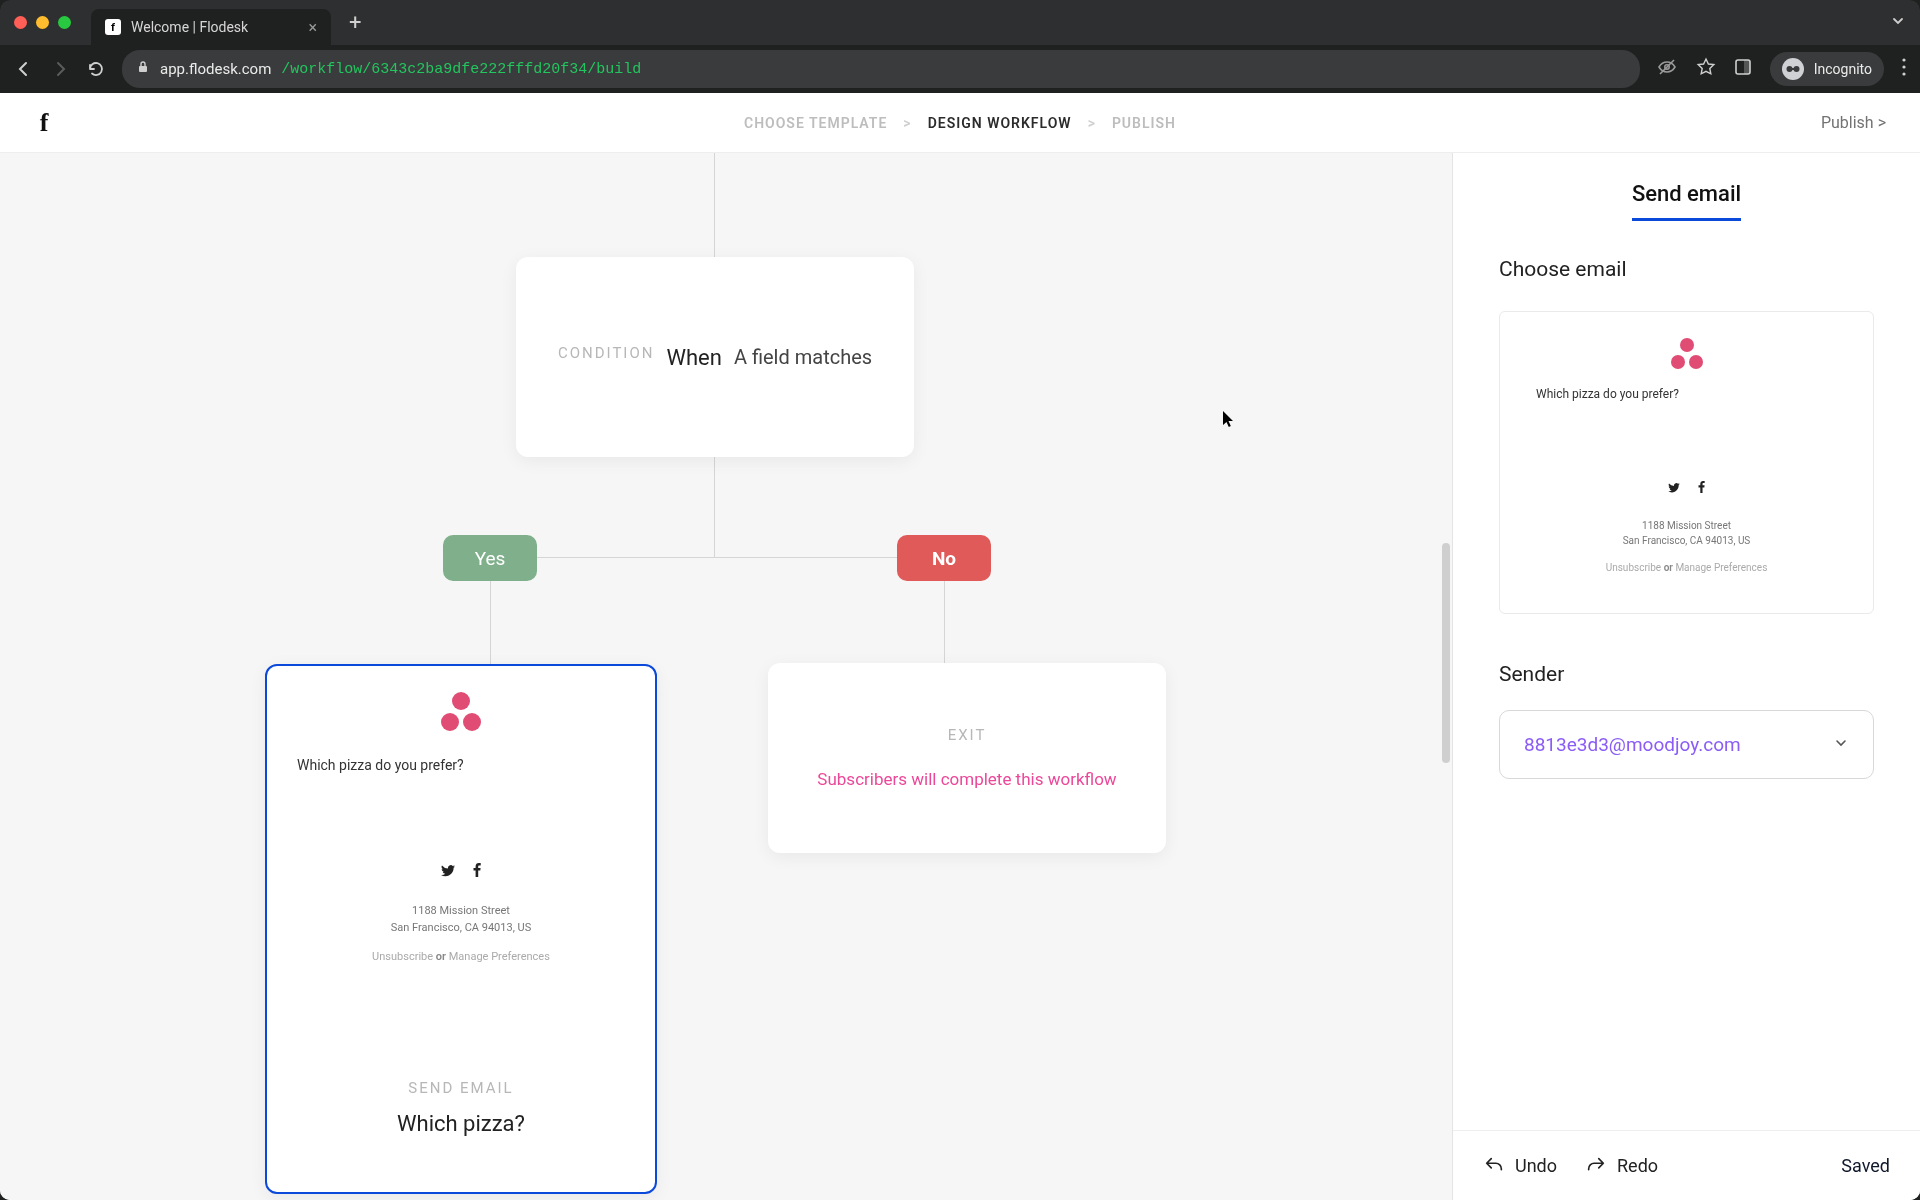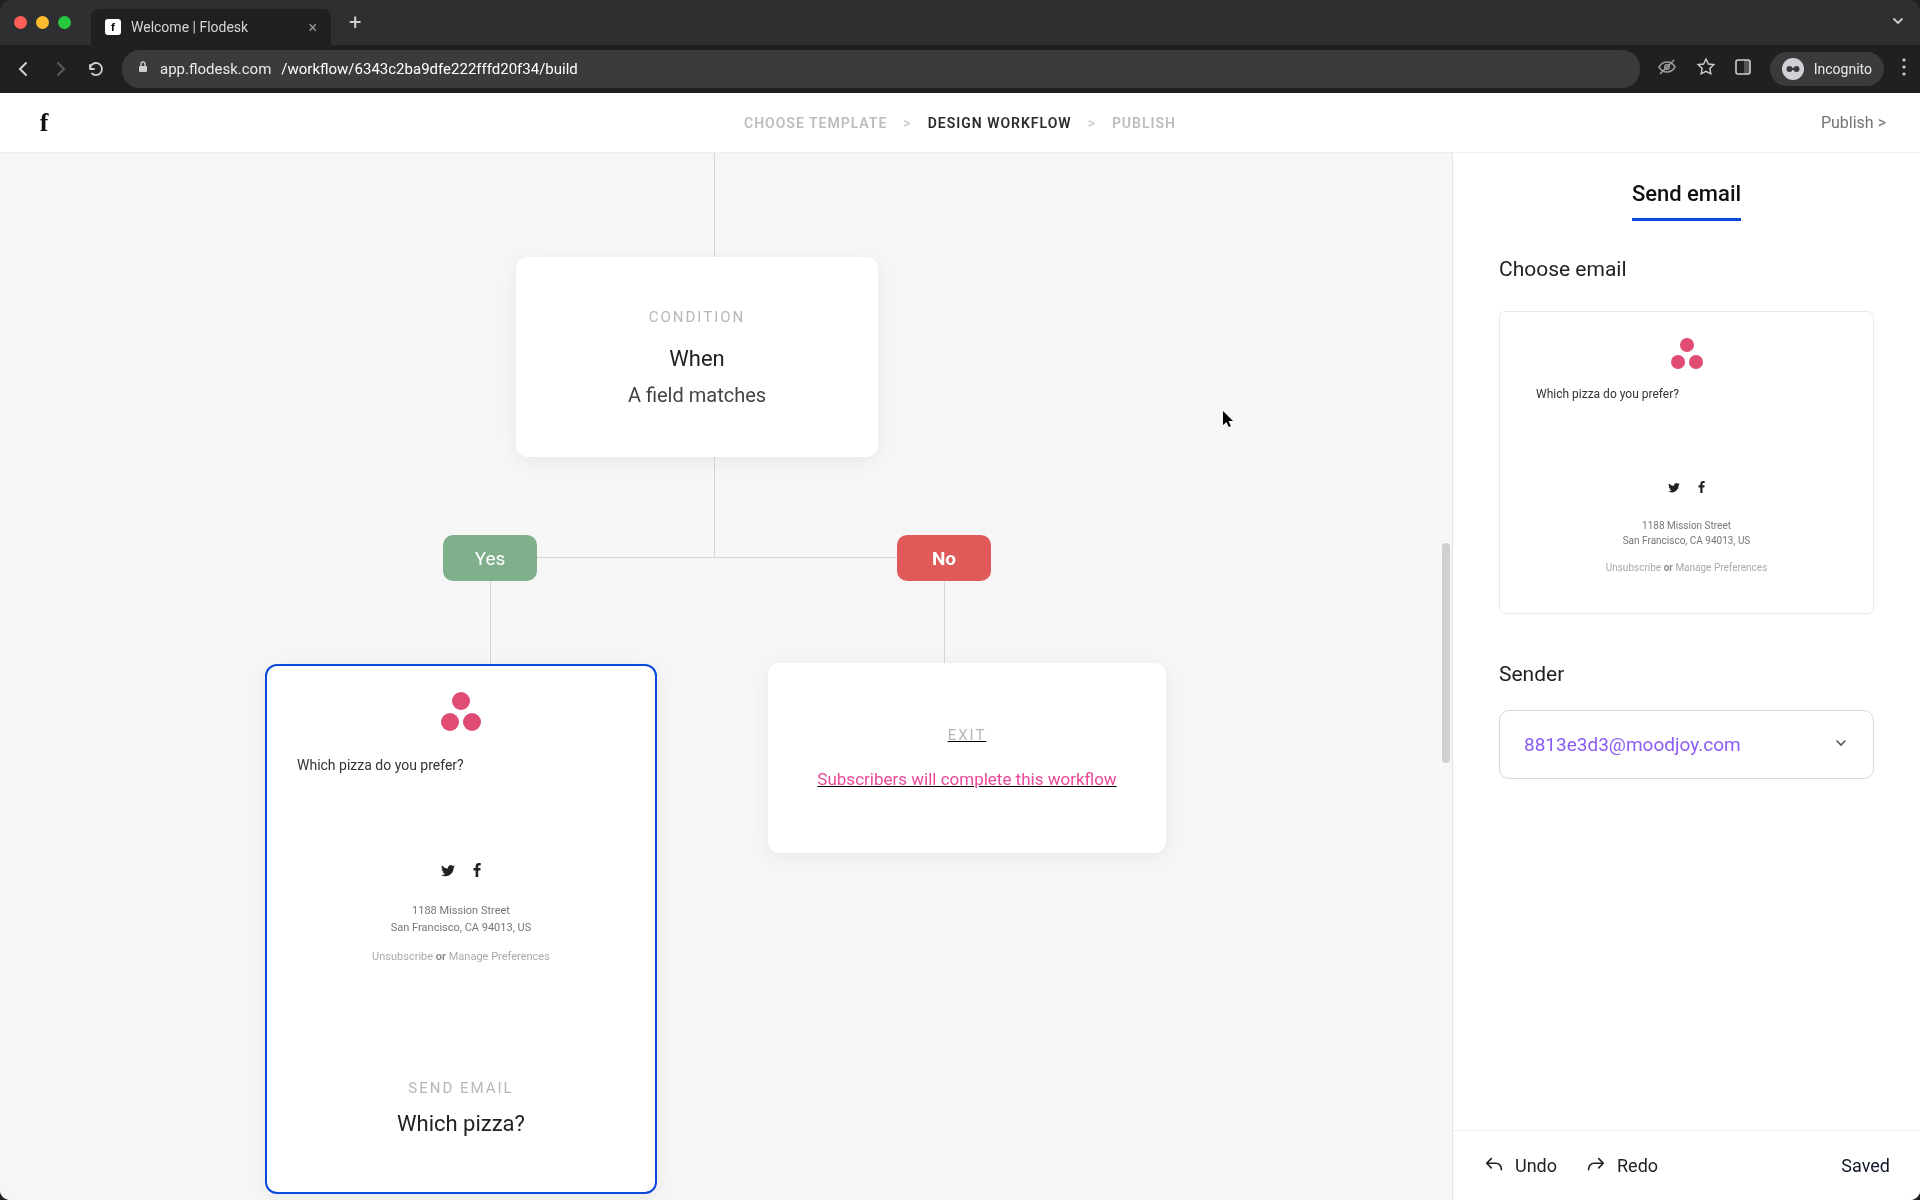--- a/index.html
+++ b/index.html
@@ -111,21 +111,21 @@
       background: #3a3b3c;
       height: 38px;
       border-radius: 18px;
       display: flex;
       align-items: center;
       padding: 0 14px;
       gap: 10px;
       color: #eaeaea;
       font-size: 15px;
     }
-    .url-box .dim { color: #ffffff; }
+    .url-box .dim { color: #22c55e; font-family: Liberation Mono, monospace; }
 
     .chrome-right {
       display: flex;
       align-items: center;
       gap: 18px;
       color: #cfcfcf;
     }
 
     .incognito-pill {
       display: flex;
@@ -304,22 +304,22 @@
     .wf-card {
       position:absolute;
       background:#fff;
       border-radius: 12px;
       box-shadow: 0 4px 18px rgba(0,0,0,0.06);
       cursor:pointer;
     }
 
     .condition-card {
       left: 516px; top: 104px;
-      width: 362px; height: 200px;
-      display:flex; flex-direction:column; align-items:center; justify-content:center;
+      width: 398px; height: 200px;
+      display:flex; flex-direction:row; align-items:center; justify-content:center;
       gap: 12px;
     }
     .card-label-sm { font-size:15px; letter-spacing:2px; color:#b7b7b7; margin-bottom:8px; }
     .card-title { font-size: 22px; color:#222; }
     .card-subtitle { font-size: 20px; color:#444; }
 
     .pill {
       position:absolute; width:94px; height:46px; border-radius:10px;
       display:flex; align-items:center; justify-content:center;
       font-size:19px; color:#fff; cursor:pointer;
@@ -327,21 +327,20 @@
     .pill-yes { left: 443px; top: 382px; background:#7fb08b; }
     .pill-no  { left: 897px; top: 382px; background:#e05a5a;font-weight:bold; }
 
     .exit-card {
       left: 768px; top: 510px;
       width: 398px; height: 190px;
       display:flex; flex-direction:column; align-items:center; justify-content:center;
       gap: 16px;
       padding: 0 30px;
       text-align:center;
-      text-decoration:underline;
     }
     .exit-text { font-size: 17px; color:#ec4899; line-height:1.35; }
 
     .email-card {
       left: 265px; top: 511px;
       width: 392px; height: 530px;
       border: 2px solid #0a49d9;
       display:flex; flex-direction:column;
       padding: 26px 20px 0;
       text-align:center;

